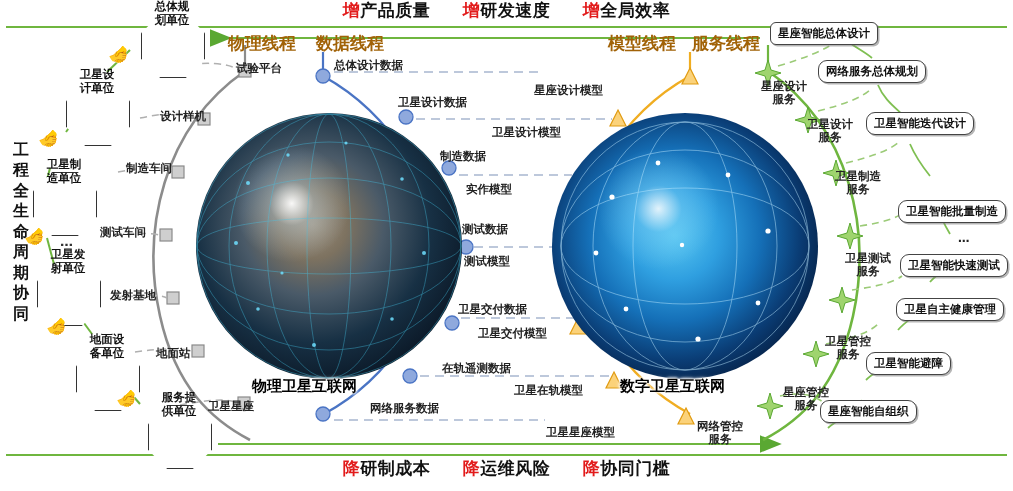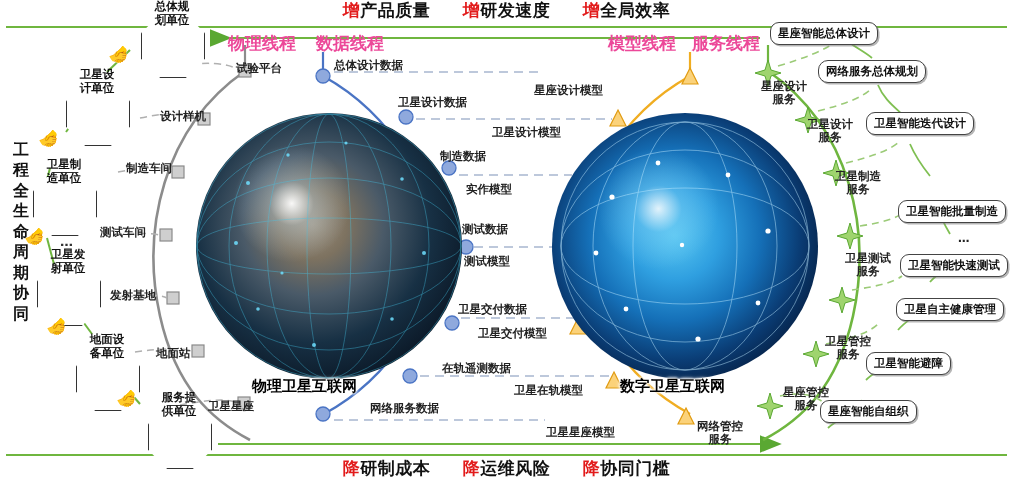--- a/index.html
+++ b/index.html
@@ -15,21 +15,21 @@
   .slogan .hl{color:#e21b1b;}
   #topSlogans{top:1px;left:0;width:1013px;text-align:center;}
   #botSlogans{top:459px;left:0;width:1013px;text-align:center;}
   .slogan span.grp{margin:0 13px;}
 
   
   #vtitle{left:8px;top:140px;width:26px;font-size:16px;font-weight:bold;
           color:#111;text-align:center;line-height:1.28;}
 
   
-  .thead{font-size:17px;font-weight:bold;color:#ec4899;}
+  .thead{font-size:17px;font-weight:bold;color:#a16207;}
 
   
   .mlabel{font-size:11.5px;color:#222;font-weight:bold;}
   .mlabel.ctr{text-align:center;}
 
   
   .sphcap{font-size:15px;font-weight:bold;color:#000;
           text-shadow:0 0 3px #fff,0 0 3px #fff,0 0 3px #fff,0 0 5px #fff;}
 
   
@@ -324,22 +324,22 @@
     <div class="octa-txt">服务提<br>供单位</div>
   </div>
 
   <div class="lbl shake" style="left:110px;top:48px;">🤝</div>
   <div class="lbl shake" style="left:40px;top:132px;">🤝</div>
   <div class="lbl shake" style="left:26px;top:230px;">🤝</div>
   <div class="lbl shake" style="left:48px;top:320px;">🤝</div>
   <div class="lbl shake" style="left:118px;top:392px;">🤝</div>
   <div class="lbl ellip" style="left:60px;top:235px;">…</div>
 
-  <div class="capbox" style="left:770px;top:22px;">星座智能总体设计</div>
-  <div class="capbox" style="left:818px;top:60px;border-radius:10px;">网络服务总体规划</div>
+  <div class="capbox" style="left:770px;top:22px;border-radius:6px;">星座智能总体设计</div>
+  <div class="capbox" style="left:818px;top:60px;">网络服务总体规划</div>
   <div class="capbox" style="left:866px;top:112px;">卫星智能迭代设计</div>
   <div class="capbox" style="left:898px;top:200px;">卫星智能批量制造</div>
   <div class="lbl mlabel" style="left:958px;top:232px;">…</div>
   <div class="capbox" style="left:900px;top:254px;">卫星智能快速测试</div>
   <div class="capbox" style="left:896px;top:298px;">卫星自主健康管理</div>
   <div class="capbox" style="left:866px;top:352px;">卫星智能避障</div>
   <div class="capbox" style="left:820px;top:400px;">星座智能自组织</div>
 
 </div>
 

